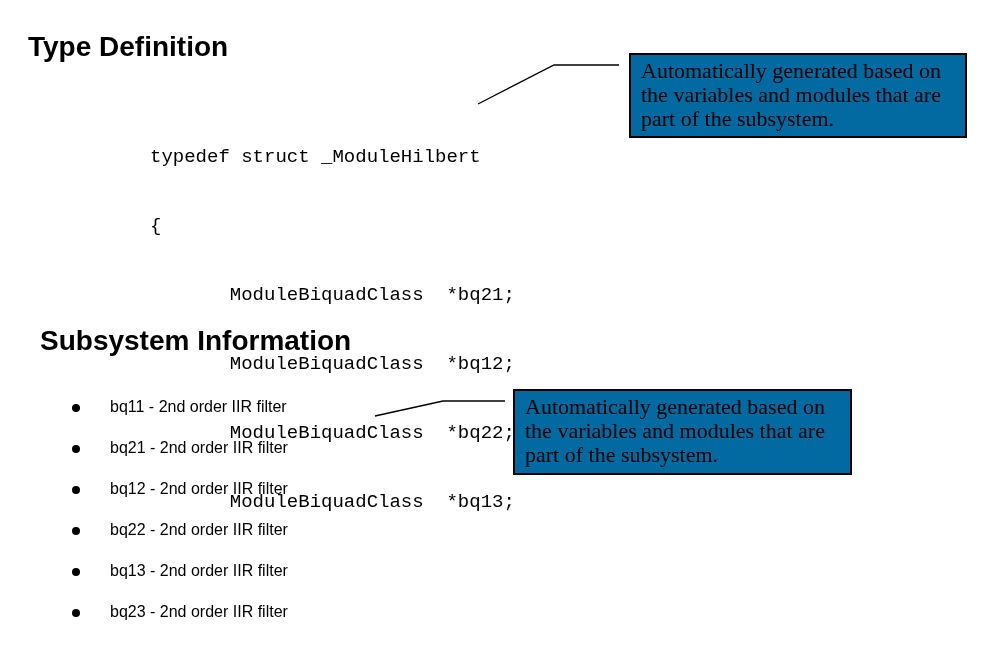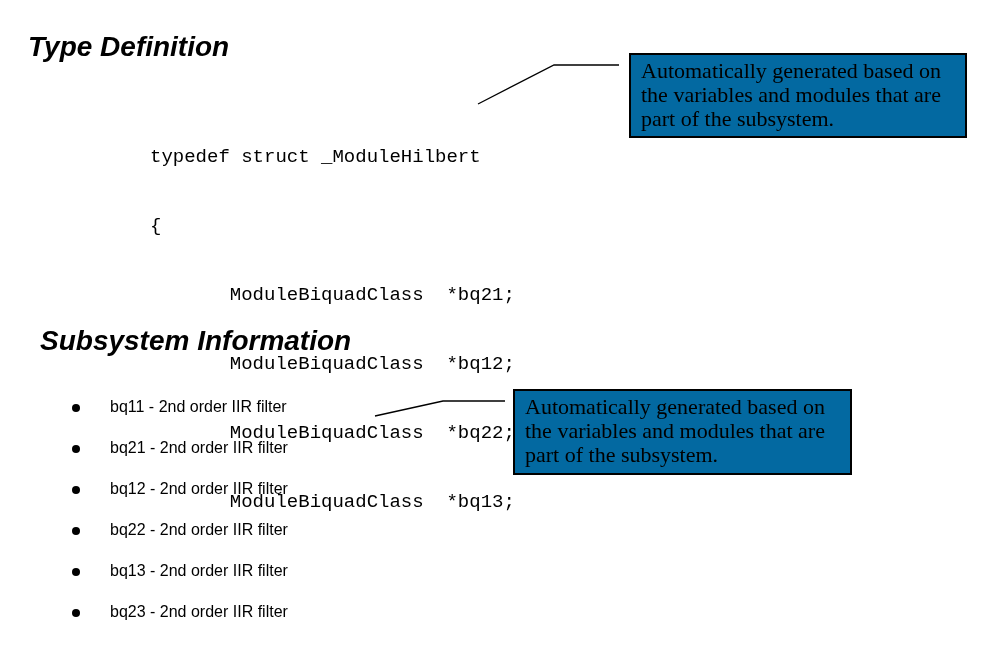--- a/index.html
+++ b/index.html
@@ -12,21 +12,20 @@
     font-family: "Liberation Sans", sans-serif;
     overflow: hidden;
   }
   .heading {
     position: absolute;
     font-size: 28px;
     font-weight: bold;
     line-height: 1.1;
     color: #000000;
     white-space: nowrap;
-    font-style: italic;
   }
   #heading-type-definition { left: 28px; top: 32px; }
   #heading-subsystem-information { left: 40px; top: 326px; }
 
   .code-block {
     position: absolute;
     left: 150px;
     top: 100px;
     font-family: "Liberation Mono", monospace;
     font-size: 19px;

